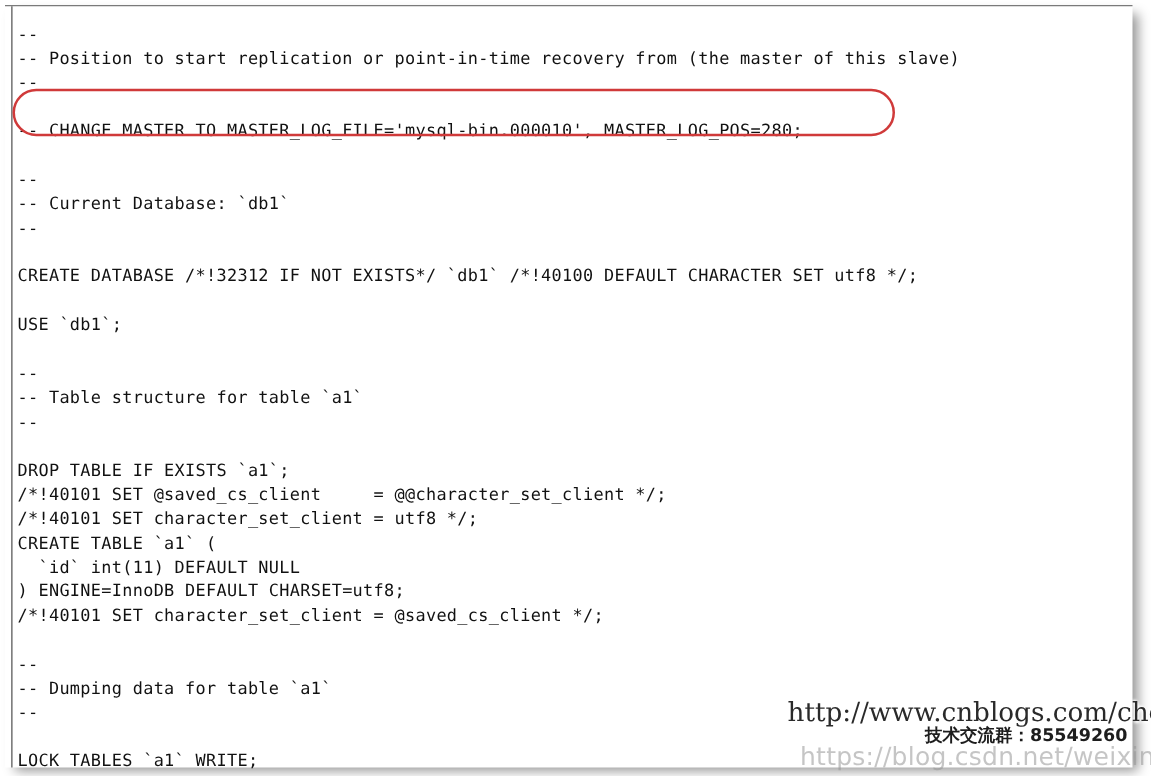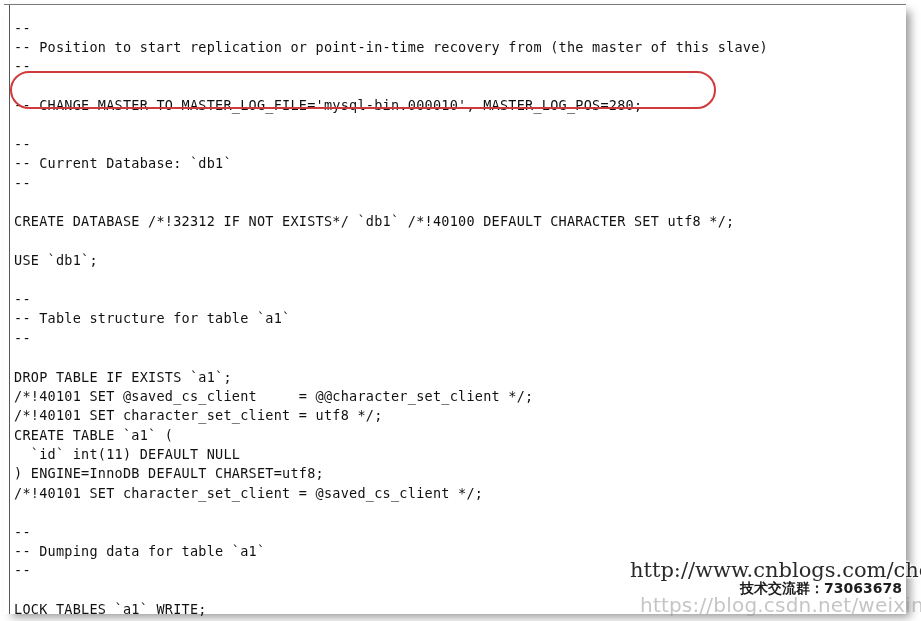--- a/index.html
+++ b/index.html
@@ -111,16 +111,16 @@
 
   <div id="page-sheet"></div>
 
   <div id="left-rule"></div>
 
   <pre id="code"><span class="ln">--</span><span class="ln">-- Position to start replication or point-in-time recovery from (the master of this slave)</span><span class="ln">--</span><span class="ln blank"></span><span class="ln">-- CHANGE MASTER TO MASTER_LOG_FILE='mysql-bin.000010', MASTER_LOG_POS=280;</span><span class="ln blank"></span><span class="ln">--</span><span class="ln">-- Current Database: `db1`</span><span class="ln">--</span><span class="ln blank"></span><span class="ln">CREATE DATABASE /*!32312 IF NOT EXISTS*/ `db1` /*!40100 DEFAULT CHARACTER SET utf8 */;</span><span class="ln blank"></span><span class="ln">USE `db1`;</span><span class="ln blank"></span><span class="ln">--</span><span class="ln">-- Table structure for table `a1`</span><span class="ln">--</span><span class="ln blank"></span><span class="ln">DROP TABLE IF EXISTS `a1`;</span><span class="ln">/*!40101 SET @saved_cs_client     = @@character_set_client */;</span><span class="ln">/*!40101 SET character_set_client = utf8 */;</span><span class="ln">CREATE TABLE `a1` (</span><span class="ln">  `id` int(11) DEFAULT NULL</span><span class="ln">) ENGINE=InnoDB DEFAULT CHARSET=utf8;</span><span class="ln">/*!40101 SET character_set_client = @saved_cs_client */;</span><span class="ln blank"></span><span class="ln">--</span><span class="ln">-- Dumping data for table `a1`</span><span class="ln">--</span><span class="ln blank"></span><span class="ln">LOCK TABLES `a1` WRITE;</span><span class="ln">/*!40000 ALTER TABLE `a1` DISABLE KEYS */;</span></pre>
 
   <div id="highlight-oval"></div>
 
   <div id="wm-cnblogs">http://www.cnblogs.com/chenmh/</div>
-  <div id="wm-qq">技术交流群：73063678</div>
+  <div id="wm-qq">技术交流群：85549260</div>
   <div id="wm-csdn">https://blog.csdn.net/weixin_46152207</div>
 
 </div>
 
 </body></html>

